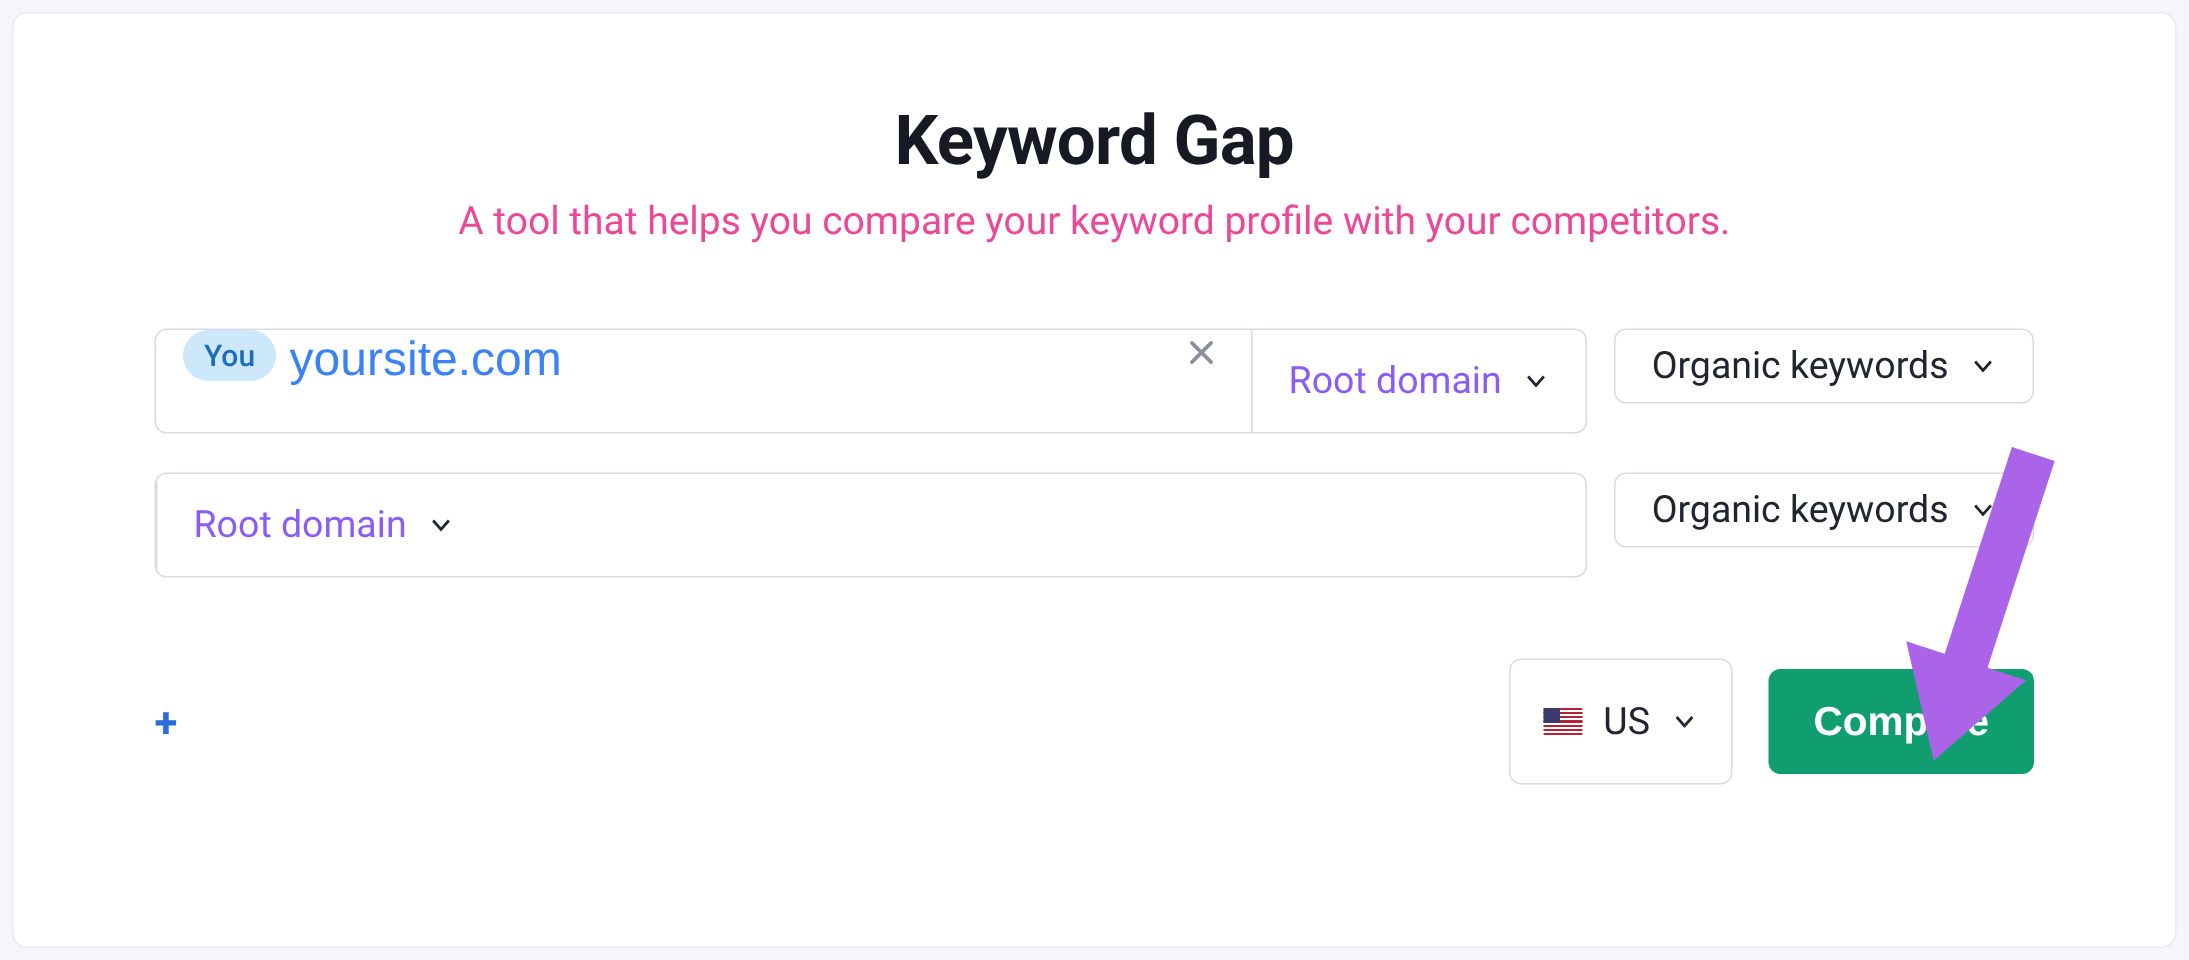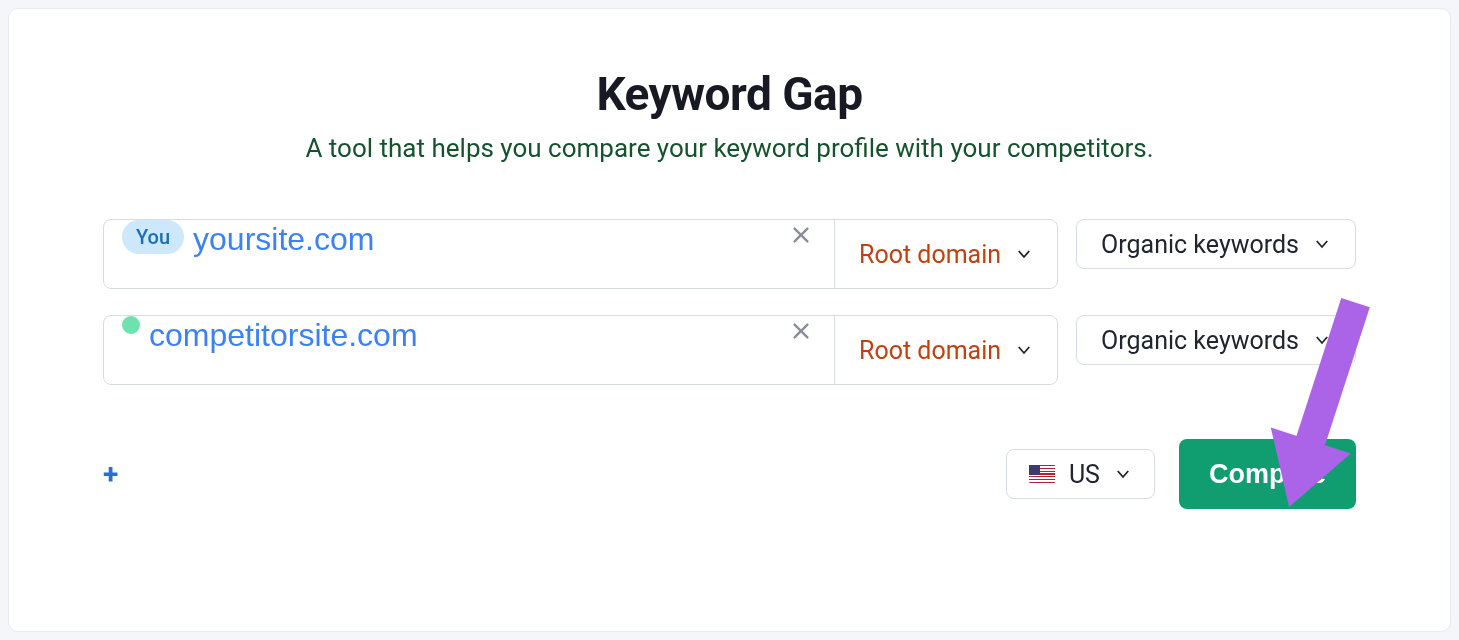--- a/index.html
+++ b/index.html
@@ -26,21 +26,21 @@
     font-size: 46px;
     font-weight: 700;
     text-align: center;
     margin: 10px 0 12px 0;
     letter-spacing: -0.5px;
     color: #171A22;
   }
   .subtitle {
     font-size: 26px;
     text-align: center;
-    color: #14532d;
+    color: #ec4899;
     margin-bottom: 56px;
   }
   .row {
     display: flex;
     gap: 18px;
     margin-bottom: 26px;
   }
   .domain-group {
     display: flex;
     flex: 1 1 auto;
@@ -90,21 +90,21 @@
     align-items: center;
   }
   .clear-btn svg { width: 22px; height: 22px; }
   .scope-select {
     border-left: 1px solid #D7DCE4;
     display: flex;
     align-items: center;
     padding: 0 24px;
     gap: 14px;
     font-size: 25px;
-    color: #c2410c;
+    color: #8b5cf6;
     cursor: pointer;
     white-space: nowrap;
   }
   .kw-select {
     border: 1px solid #D7DCE4;
     border-radius: 8px;
     display: flex;
     align-items: center;
     padding: 0 24px;
     gap: 14px;
@@ -141,21 +141,21 @@
   .country-select {
     border: 1px solid #D7DCE4;
     border-radius: 8px;
     display: flex;
     align-items: center;
     padding: 0 22px;
     gap: 14px;
     font-size: 25px;
     color: #20252F;
     cursor: pointer;
-    height: 50px;
+    height: 84px;
   }
   .flag {
     width: 26px;
     height: 18px;
     background: linear-gradient(to bottom,
       #B22234 0 7.7%, #fff 7.7% 15.4%, #B22234 15.4% 23.1%, #fff 23.1% 30.8%,
       #B22234 30.8% 38.5%, #fff 38.5% 46.2%, #B22234 46.2% 53.9%, #fff 53.9% 61.6%,
       #B22234 61.6% 69.3%, #fff 69.3% 77%, #B22234 77% 84.7%, #fff 84.7% 92.4%,
       #B22234 92.4% 100%);
     position: relative;
@@ -218,29 +218,20 @@
     <div class="kw-select">
       <span>Organic keywords</span>
       <svg class="chevron" viewBox="0 0 24 24">
           <path d="M5 8 L12 16 L19 8"></path>
         </svg>
     </div>
   </div>
 
   <div class="row">
     <div class="domain-group">
-      <div class="domain-input-wrap">
-        <span class="dot"></span>
-        <input class="domain-input" value="competitorsite.com" style="">
-        <button class="clear-btn">
-          <svg viewBox="0 0 24 24">
-              <path d="M5 5 L19 19 M19 5 L5 19" stroke="currentColor" stroke-width="2.6" stroke-linecap="round"></path>
-            </svg>
-        </button>
-      </div>
       <div class="scope-select">
         <span>Root domain</span>
         <svg class="chevron" viewBox="0 0 24 24">
             <path d="M5 8 L12 16 L19 8"></path>
           </svg>
       </div>
     </div>
     <div class="kw-select">
       <span>Organic keywords</span>
       <svg class="chevron" viewBox="0 0 24 24">

